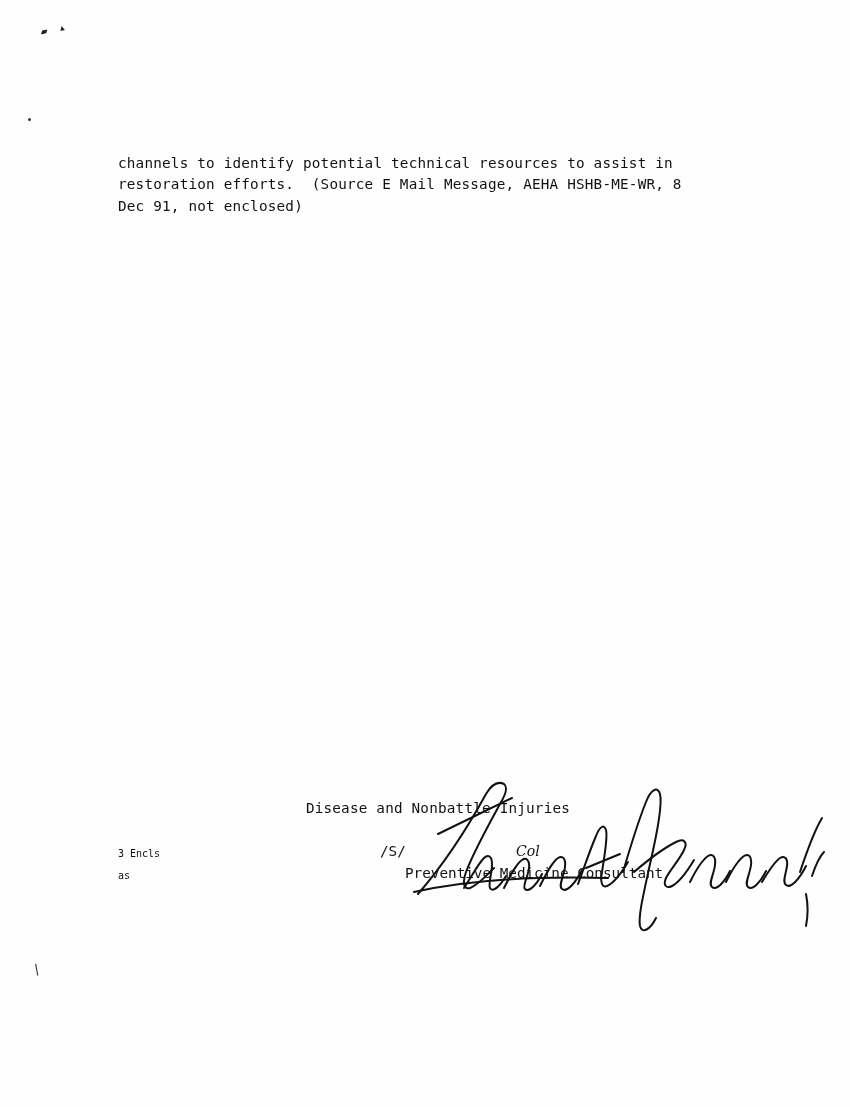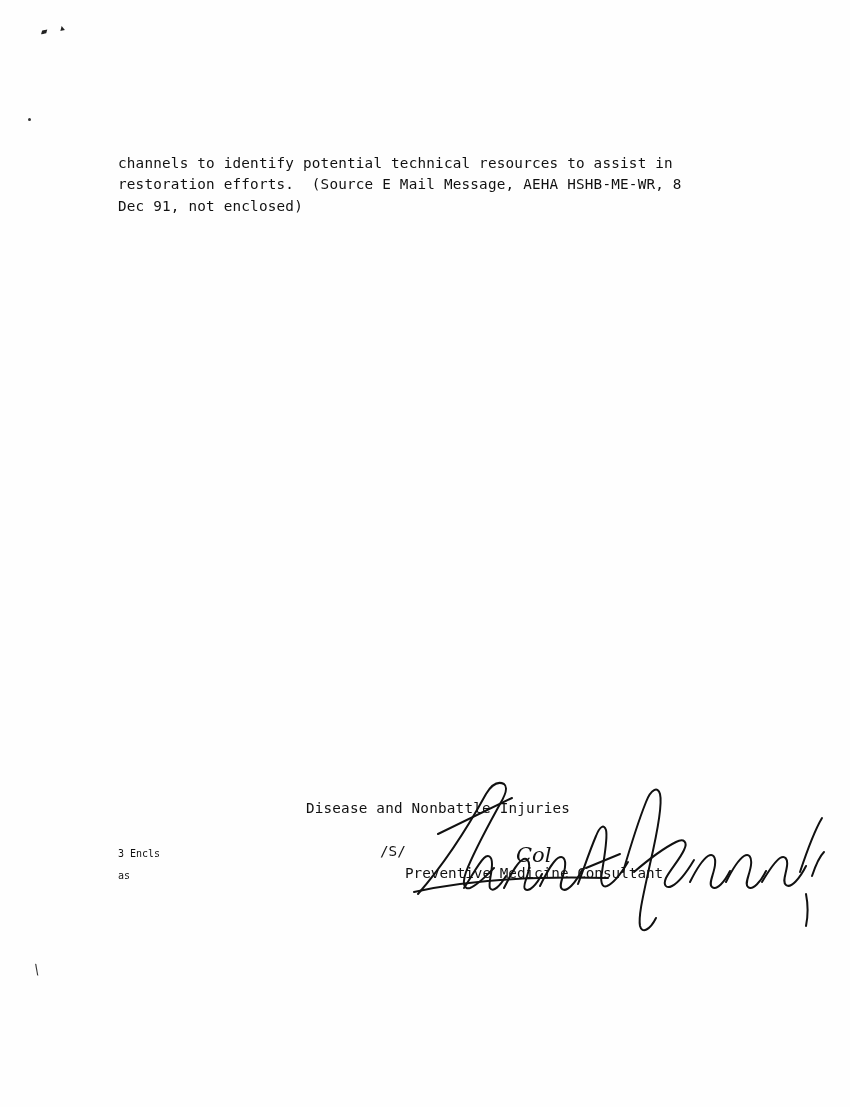--- a/index.html
+++ b/index.html
@@ -183,17 +183,17 @@
         <path d="M282 106 C 288 94, 294 84, 300 80 C 305 77, 308 81, 307 89 C 306 98, 300 108, 304 111 C 309 115, 317 105, 322 95"></path>
         <path d="M318 106 C 324 94, 330 84, 336 80 C 341 77, 344 81, 343 89 C 342 98, 336 108, 340 111 C 345 115, 353 105, 358 95"></path>
         <path d="M354 106 C 360 96, 366 86, 372 82 C 377 79, 380 83, 379 90 C 378 98, 374 106, 378 109 C 383 113, 392 102, 398 90"></path>
         <path d="M392 96 C 400 72, 408 52, 414 42"></path>
         <path d="M404 100 C 408 88, 412 80, 416 76"></path>
         <path d="M398 118 C 400 128, 400 140, 398 150"></path>
         <path d="M6 116 C 60 104, 130 100, 200 102"></path>
       </g>
     </svg>
 
-    <div style="position:absolute; left:398px; top:5px; font-size:21px; font-family:'DejaVu Serif', serif; font-style:italic;text-align:right;">Col</div>
+    <div style="position:absolute; left:398px; top:5px; font-size:14px; font-family:'DejaVu Serif', serif; font-style:italic;text-align:right;">Col</div>
 
   </div>
 
 </div>
 
 </body></html>

